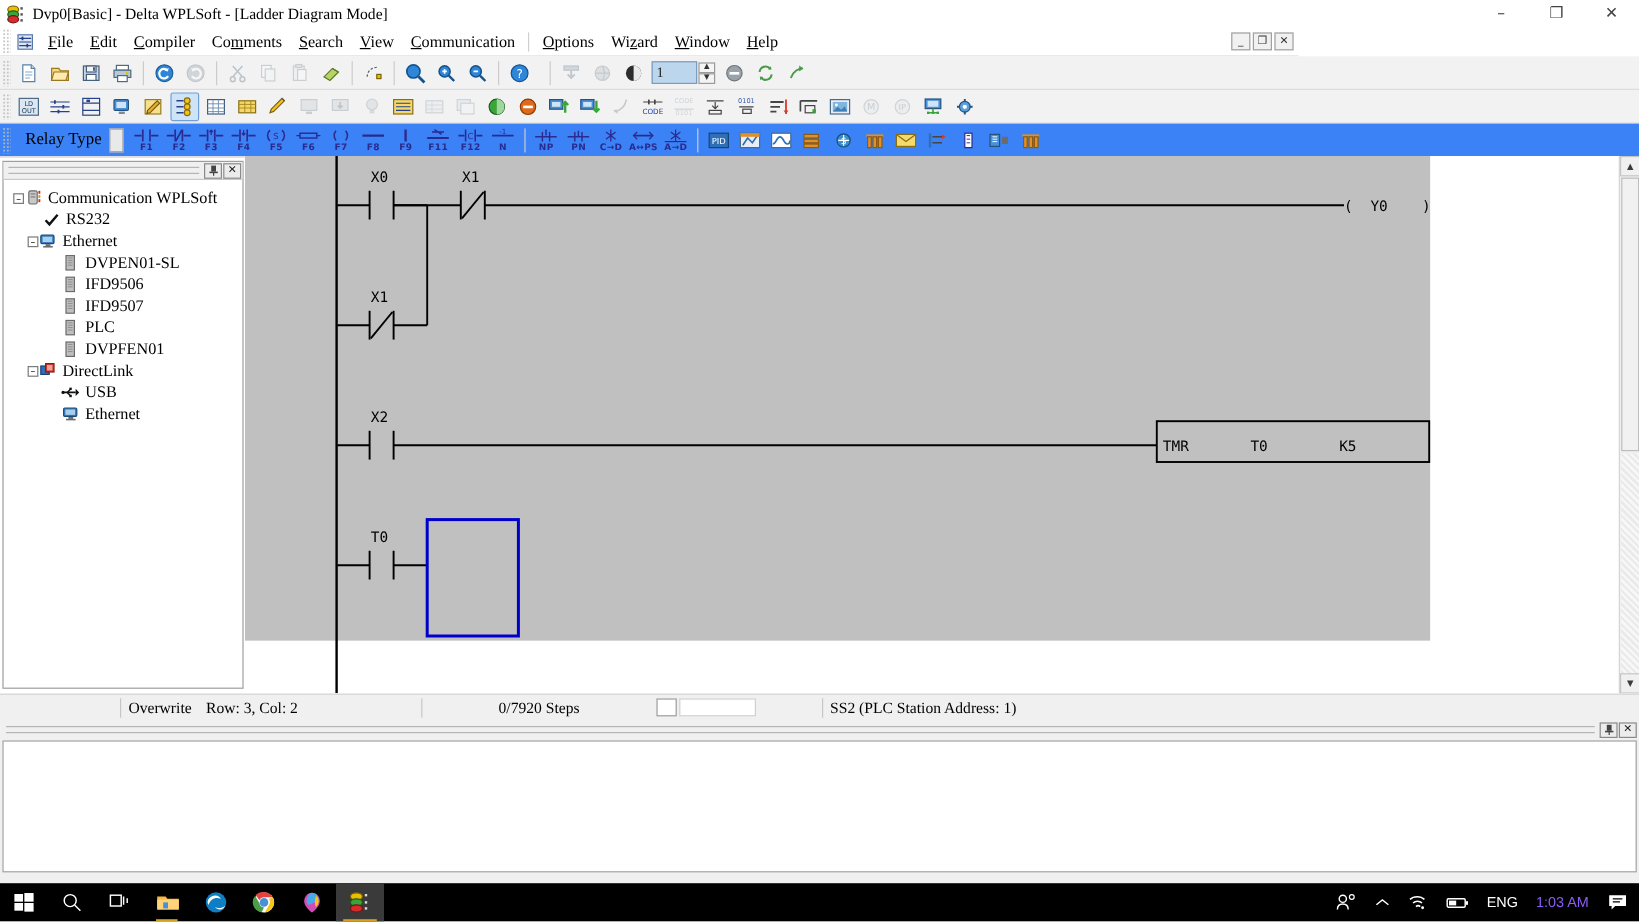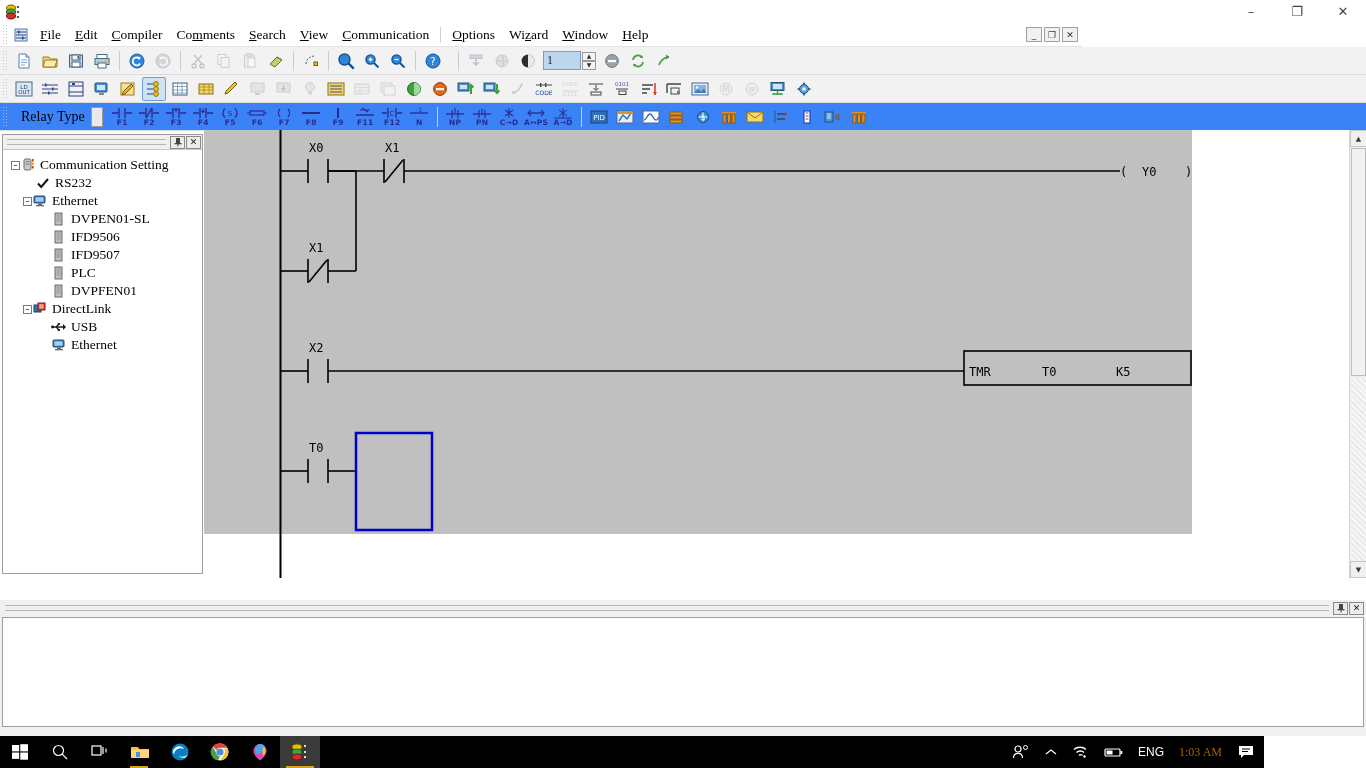--- a/index.html
+++ b/index.html
@@ -170,58 +170,59 @@
   }
   .out-head { height:16px; display:flex; align-items:center; padding:0 2px; }
   .out-head .hline { flex:1; height:6px; border-top:1px solid #b5b5b5; border-bottom:1px solid #b5b5b5; margin:0 3px; }
   .out-body {
     position:absolute; left:2px; top:17px; width:1362px; height:110px;
     background:#ffffff; border:1px solid #a0a0a0;
   }
 
   
   .taskbar {
-    position:absolute; left:0; top:736px; width:1264px; height:32px;
+    position:absolute; left:0; top:736px; width:1366px; height:32px;
     background:#000000; display:flex; align-items:center;
   }
   .tk-btn {
     width:40px; height:32px; display:flex; align-items:center; justify-content:center;
     position:relative;
   }
   .tk-btn.active { background:#3a3a3a; }
   .tk-btn.active::after {
     content:""; position:absolute; bottom:0; left:6px; right:6px; height:2px; background:#d6a21b;
   }
   .tk-btn.running::after {
     content:""; position:absolute; bottom:0; left:10px; width:18px; height:2px; background:#d6a21b;
   }
   .tray { margin-left:auto; display:flex; align-items:center; height:32px; padding-right:2px; }
   .tray-item {
     display:flex; align-items:center; justify-content:center; height:32px;
     color:#ffffff; font-family:"Liberation Sans", sans-serif; font-size:12px;
     padding:0 7px;
   }
-  .tray-clock { font-size:12px; color:#a16207; padding:0 8px; font-family:Liberation Serif, serif;}
+  .tray-clock { font-size:12px; color:#8b5cf6; padding:0 8px; font-family:Liberation Sans, sans-serif;}
 </style>
 </head>
 <body>
 
 <div id="app">
 
   <div class="titlebar">
     <div class="tb-icon">
       <svg width="18" height="16" viewBox="0 0 18 16">
         <ellipse cx="6" cy="4" rx="4.5" ry="3" fill="#e8c000" stroke="#7a5c00"></ellipse>
         <ellipse cx="6" cy="8" rx="4.5" ry="3" fill="#3aa63a" stroke="#1d5c1d"></ellipse>
         <ellipse cx="6" cy="12" rx="4.5" ry="3" fill="#d62b2b" stroke="#7a1212"></ellipse>
         <rect x="12" y="2" width="2" height="2" fill="#555"></rect>
         <rect x="12" y="7" width="2" height="2" fill="#555"></rect>
         <rect x="12" y="12" width="2" height="2" fill="#555"></rect>
       </svg>
     </div>
+    <div class="title-text">Dvp0[Basic] - Delta WPLSoft - [Ladder Diagram Mode]</div>
     <div class="winbtns">
       <div class="winbtn">–</div>
       <div class="winbtn">❐</div>
       <div class="winbtn close">✕</div>
     </div>
   </div>
 
   <div class="menubar">
     <div class="grip"></div>
     <div class="menu-appicon">
@@ -900,21 +901,21 @@
         <span class="ticon">
           <svg width="16" height="16" viewBox="0 0 16 16">
               <rect x="4" y="2" width="7" height="11" rx="1.5" fill="#c9c9c9" stroke="#6b6b6b"></rect>
               <rect x="5.5" y="4" width="4" height="1.2" fill="#8a8a8a"></rect>
               <rect x="5.5" y="6.5" width="4" height="1.2" fill="#8a8a8a"></rect>
               <rect x="12" y="2" width="1.6" height="2.5" fill="#c63a1c"></rect>
               <rect x="12" y="5.5" width="1.6" height="2.5" fill="#d6a21b"></rect>
               <rect x="12" y="9" width="1.6" height="2.5" fill="#c63a1c"></rect>
             </svg>
         </span>
-        <span class="tlabel">Communication Setting</span>
+        <span class="tlabel">Communication WPLSoft</span>
       </div>
 
       <div class="trow">
         <span class="tspacer" style="width:28px"></span>
         <span class="ticon">
           <svg width="14" height="14" viewBox="0 0 14 14">
               <path d="M2 7.5l3.2 3.5L12 3" fill="none" stroke="#111" stroke-width="2"></path>
             </svg>
         </span>
         <span class="tlabel">RS232</span>
@@ -1090,20 +1091,32 @@
     </svg>
 
     <div class="vscroll">
       <div class="vs-btn">▲</div>
       <div class="vs-thumb"></div>
       <div class="vs-track-lower"></div>
       <div class="vs-btn" style="position:absolute;bottom:0;left:0">▼</div>
     </div>
   </div>
 
+  <div class="statusbar">
+    <div style="width:100px"></div>
+    <div class="sb-div"></div>
+    <div class="sb-cell">Overwrite</div>
+    <div class="sb-cell" style="min-width:185px">Row: 3, Col: 2</div>
+    <div class="sb-div"></div>
+    <div class="sb-cell" style="min-width:195px; justify-content:center">0/7920 Steps</div>
+    <div class="sb-box"></div>
+    <div class="sb-field"></div>
+    <div class="sb-div" style="margin-left:55px"></div>
+    <div class="sb-cell">SS2 (PLC Station Address: 1)</div>
+  </div>
 
   <div class="outpanel">
     <div class="out-head">
       <div class="hline"></div>
       <div class="hbtn">
         <svg width="10" height="10" viewBox="0 0 10 10">
             <rect x="3" y="1" width="4" height="5" fill="#444"></rect>
             <rect x="1.5" y="6" width="7" height="1.3" fill="#444"></rect>
             <rect x="4.5" y="7" width="1" height="2.5" fill="#444"></rect>
           </svg>

